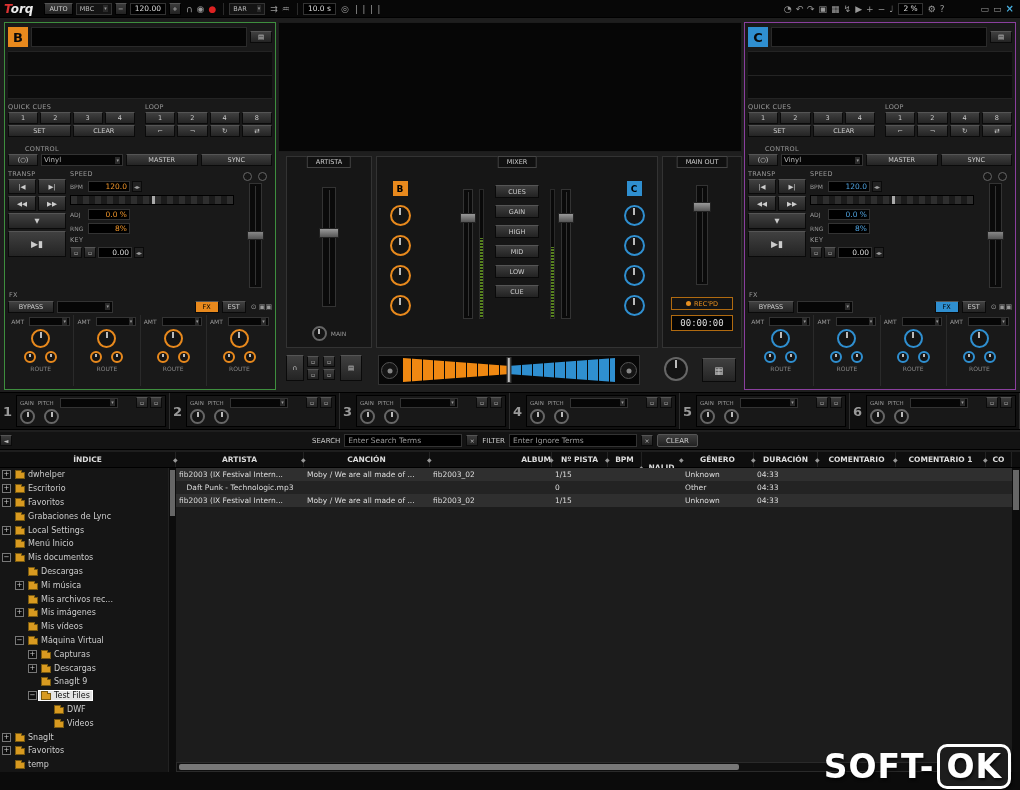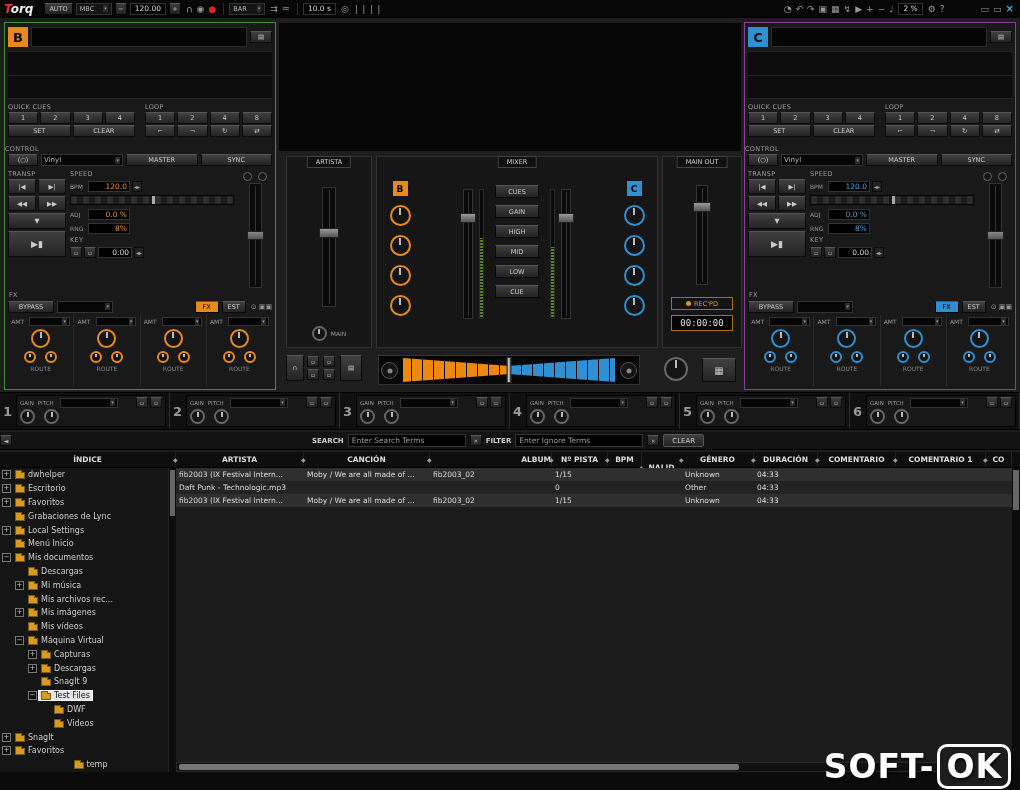--- a/index.html
+++ b/index.html
@@ -32,21 +32,21 @@
 .deck-wavestrip{flex:1;height:20px;background:#050505;border:1px solid #2a2a2a}
 .dmenu{width:22px;height:18px;flex:none}
 .deck-lanes{position:absolute;top:28px;left:3px;right:3px;height:48px;background:#0c0c0c;border-top:1px solid #242424;border-bottom:1px solid #242424}
 .deck-lanes::after{content:"";position:absolute;left:0;right:0;top:50%;border-top:1px solid #242424}
 .qcloop{position:absolute;top:80px;left:3px;right:3px;display:flex;gap:10px}
 .qccol{flex:1}
 .sec-label{font-size:6.5px;color:#999;letter-spacing:.3px;height:8px}
 .btnrow{display:flex;gap:2px;margin-top:1px}
 .dbtn{background:linear-gradient(#404040,#242424);border:1px solid #0a0a0a;border-top-color:#555;color:#ccc;font-size:6.5px;height:12px;display:flex;align-items:center;justify-content:center;padding:0 2px}
 .f1{flex:1}
-.ctl-label{position:absolute;top:122px;left:0}
+.ctl-label{position:absolute;top:122px;left:20px}
 .ctlrow{position:absolute;top:131px;left:3px;right:3px;height:13px;display:flex;gap:3px}
 .dropdown{background:#060606;border:1px solid #333;display:flex;align-items:center;height:12px;padding:0 2px;color:#bbb;font-size:7px}
 .midrow{position:absolute;top:147px;left:3px;right:3px;height:118px;display:flex;gap:4px}
 .transp{width:58px;display:flex;flex-direction:column}
 .tgrid{display:grid;grid-template-columns:1fr 1fr;gap:2px;margin-top:1px}
 .tgrid .dbtn{height:15px}
 .cueb{height:16px;margin-top:2px}
 .playb{height:26px;margin-top:2px;font-size:9px}
 .speedcol{flex:1;display:flex;flex-direction:column;gap:2px}
 .srw{display:flex;align-items:center;gap:2px;height:12px}
@@ -136,21 +136,21 @@
 .snum{font-size:13px;font-weight:bold;color:#999;width:10px;flex:none}
 .spanel{flex:1;background:#181818;border:1px solid #000;height:32px;padding:1px 3px}
 .srow1{display:flex;align-items:center;gap:4px;height:11px}
 .glab{font-size:5.5px;color:#999}
 .sdd{width:58px;height:10px;margin-left:2px}
 .sbtns{margin-left:auto;display:flex;gap:2px}
 .srow2{display:flex;gap:9px;margin-top:1px}
 
 #searchbar{position:absolute;left:0;top:432px;width:1020px;height:18px;background:#131313;display:flex;align-items:center;gap:4px;border-bottom:1px solid #000}
 .spacer1{width:292px}
-.sblab{font-size:7px;font-weight:bold;color:#ccc}
+.sblab{font-size:7px;font-weight:normal;color:#ccc}
 .sbin{background:#000;border:1px solid #333;height:13px;display:flex;align-items:center;padding:0 3px;font-size:7.5px;color:#999;white-space:nowrap;overflow:hidden}
 .clearbtn{height:13px;padding:0 8px;background:linear-gradient(#3e3e3e,#222);border:1px solid #555;color:#ccc;font-size:7px;border-radius:2px}
 
 #bheader{position:absolute;left:0;top:452px;width:1020px;height:16px;background:#0e0e0e;display:flex;border-bottom:1px solid #000}
 .bhcol{position:relative;display:flex;align-items:center;justify-content:center;font-size:7.5px;font-weight:bold;color:#ddd;border-right:1px solid #222;flex:none}
 .diam{position:absolute;left:-3px;font-size:6px;color:#999}
 .bhcol:first-child .diam{display:none}
 #tree{position:absolute;left:0;top:468px;width:168px;height:304px;background:#151515;overflow:hidden}
 .ti{display:flex;align-items:center;height:13.8px;color:#ccc;font-size:8px;white-space:nowrap}
 .tg{width:9px;height:9px;border:1px solid #777;background:#0e0e0e;font-size:7px;line-height:7px;text-align:center;color:#ccc;margin-right:2px;flex:none}
@@ -964,21 +964,21 @@
           <span class="tl">SnagIt</span>
         </span>
       </div>
       <div class="ti" style="padding-left: 2px;">
         <span class="tg">+</span>
         <span class="hl">
           <span class="fold"></span>
           <span class="tl">Favoritos</span>
         </span>
       </div>
-      <div class="ti" style="padding-left: 2px; justify-content: center;">
+      <div class="ti" style="padding-left: 2px;">
         <span class="tg hid"></span>
         <span class="hl">
           <span class="fold"></span>
           <span class="tl">temp</span>
         </span>
       </div>
     </div>
   <div id="treesb">
       <i></i>
     </div>
@@ -991,21 +991,21 @@
         <span class="tcell" style="width: 56px;">1/15</span>
         <span class="tcell" style="width: 34px;"></span>
         <span class="tcell" style="width: 40px;"></span>
         <span class="tcell" style="width: 72px;">Unknown</span>
         <span class="tcell" style="width: 64px;">04:33</span>
         <span class="tcell" style="width: 78px;"></span>
         <span class="tcell" style="width: 90px;"></span>
         <span class="tcell" style="width: 26px;"></span>
       </div>
       <div class="trow odd">
-        <span class="tcell" style="width: 128px;">Daft Punk - Technologic.mp3</span>
+        <span class="tcell" style="width: 128px; text-align: center;">Daft Punk - Technologic.mp3</span>
         <span class="tcell" style="width: 126px;"></span>
         <span class="tcell" style="width: 122px;"></span>
         <span class="tcell" style="width: 56px;">0</span>
         <span class="tcell" style="width: 34px;"></span>
         <span class="tcell" style="width: 40px;"></span>
         <span class="tcell" style="width: 72px;">Other</span>
         <span class="tcell" style="width: 64px;">04:33</span>
         <span class="tcell" style="width: 78px;"></span>
         <span class="tcell" style="width: 90px;"></span>
         <span class="tcell" style="width: 26px;"></span>

